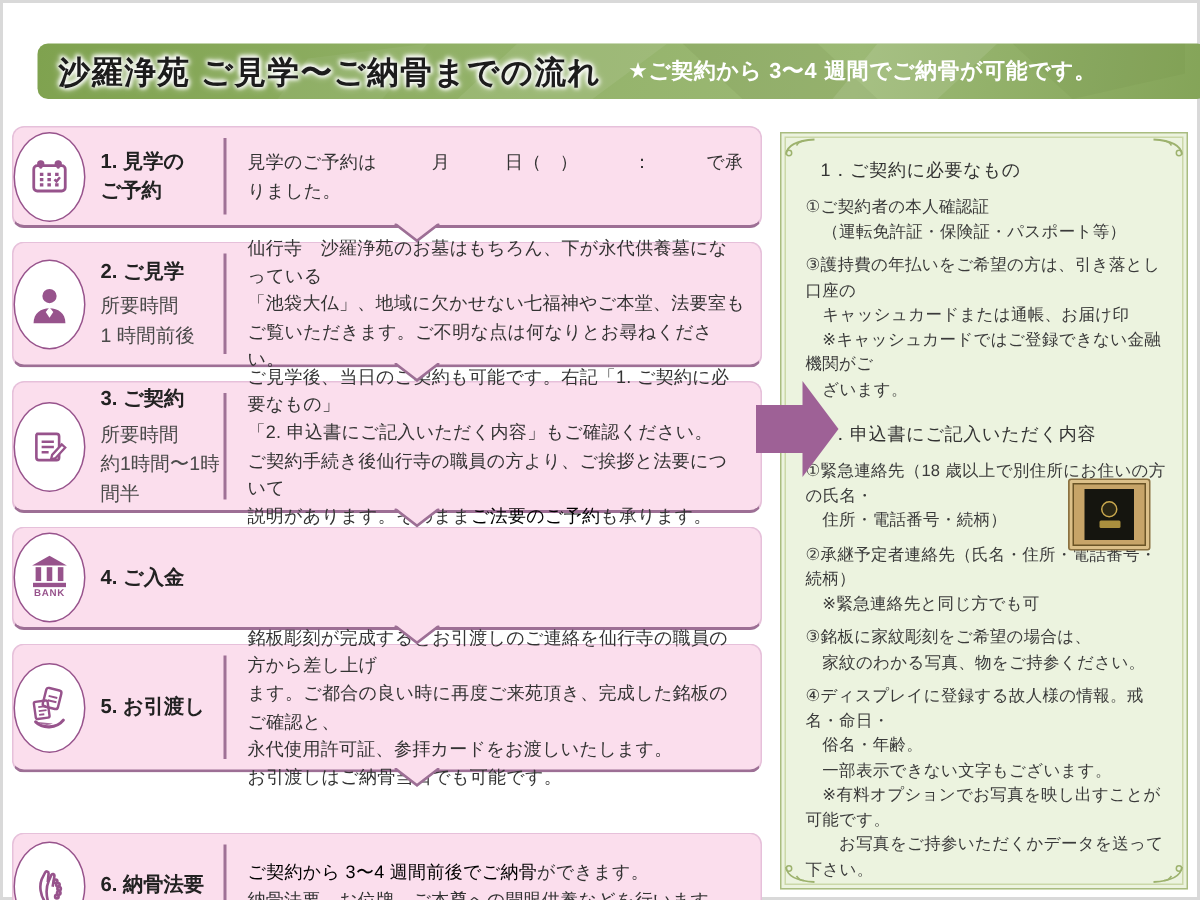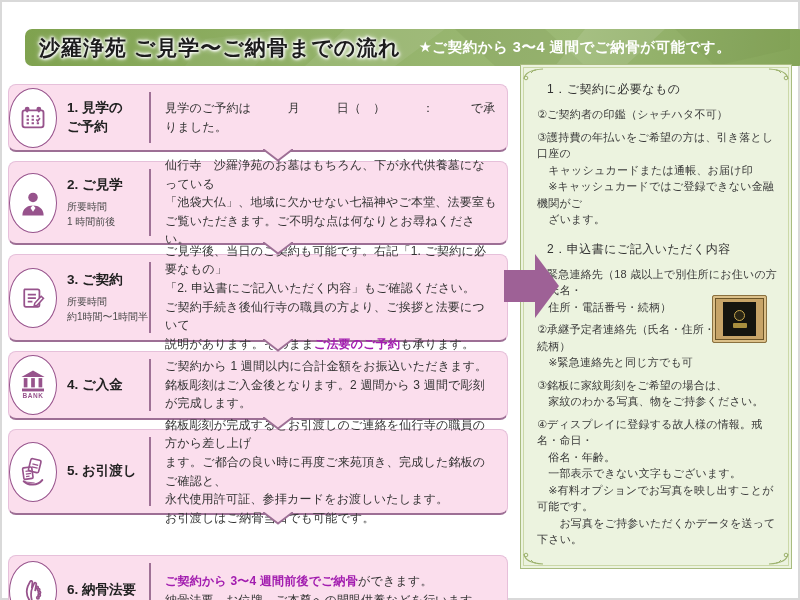--- a/index.html
+++ b/index.html
@@ -40,32 +40,32 @@
   .step-left{
     flex:0 0 140px;display:flex;align-items:center;padding-left:0;box-sizing:border-box;
   }
   .icon-oval{
     flex:0 0 46px;width:46px;height:58px;border:1.7px solid #97538c;border-radius:50%;
     background:#fff;display:flex;flex-direction:column;align-items:center;justify-content:center;
   }
   .icon-caption{font-size:6.5px;font-weight:bold;color:#97538c;letter-spacing:.5px;line-height:1;margin-top:1px;}
   .step-label-wrap{margin-left:10px;}
   .step-label{font-size:13.5px;font-weight:bold;color:#222;line-height:1.4;white-space:pre-line;}
-  .step-sub{font-size:10px;color:#4a4a4a;line-height:1.5;margin-top:4px;white-space:pre-line;}
+  .step-sub{font-size:13px;color:#4a4a4a;line-height:1.5;margin-top:4px;white-space:pre-line;}
   .step-desc-wrap{
     flex:1;border-left:2px solid #9f7196;margin:7px 0;padding:2px 10px 2px 14px;
     display:flex;align-items:center;
   }
   .step-desc{font-size:12px;color:#333;line-height:1.55;white-space:pre-line;letter-spacing:.2px;}
-  .red{color:#a21caf;font-weight:bold;}
+  .red{color:#000000;}
   
   .big-arrow{position:absolute;left:504px;top:253px;z-index:5;}
   
   .panel{
-    position:absolute;left:520px;top:64px;width:272px;height:505px;box-sizing:border-box;
+    position:absolute;left:520px;top:88px;width:272px;height:505px;box-sizing:border-box;
     background:#ecf3df;border:1px solid #a9bc80;
   }
   .panel::before{
     content:"";position:absolute;inset:2px;border:1px solid #cbd8a8;pointer-events:none;
   }
   .panel-inner{
     position:absolute;inset:0;padding:16px 12px 0 16px;box-sizing:border-box;overflow:hidden;
   }
   .p-title{font-size:12px;color:#333;padding-left:10px;margin-bottom:8px;letter-spacing:.5px;}
   .p-title.second{margin-top:13px;}
@@ -196,24 +196,20 @@
           <rect x="10.4" y="7" width="3.2" height="8" fill="#97538c"></rect>
           <rect x="16.8" y="7" width="3.2" height="8" fill="#97538c"></rect>
           <rect x="2.5" y="16" width="19" height="2.5" fill="#97538c"></rect>
         </svg>
         <div class="icon-caption">BANK</div>
       </div>
       <div class="step-label-wrap">
         <div class="step-label">4. ご入金</div>
       </div>
     </div>
-    <div class="step-desc-wrap">
-      <div class="step-desc"><span>ご契約から 1 週間以内に合計金額をお振込いただきます。
-銘板彫刻はご入金後となります。2 週間から 3 週間で彫刻が完成します。</span></div>
-    </div>
     <svg class="notch" width="30" height="13" viewBox="0 0 30 13">
       <path d="M0 0 L15 11.5 L30 0 Z" fill="#fbdeed"></path>
       <path d="M0 0 L15 11.5 L30 0" fill="none" stroke="#9d6f95" stroke-width="1.8"></path>
     </svg>
   </div>
 
   <div class="step-box" style="height:86px;">
     <div class="step-left">
       <div class="icon-oval">
         <svg width="28" height="30" viewBox="0 0 24 26" fill="none" stroke="#97538c" stroke-width="1.4">
@@ -287,21 +283,22 @@
   </svg>
   <svg class="corner c-br" width="22" height="14" viewBox="0 0 22 14">
     <path d="M1 12 Q2 3 20 2" fill="none" stroke="#9db26e" stroke-width="1.2"></path>
     <circle cx="3" cy="11" r="1.8" fill="none" stroke="#9db26e" stroke-width="1"></circle>
     <path d="M8 6 q2-3 5-3" fill="none" stroke="#9db26e" stroke-width="1"></path>
   </svg>
 
   <div class="panel-inner">
     <div class="p-title">1．ご契約に必要なもの</div>
     <div>
-        <div class="p-item">②ご契約者の印鑑（シャチハタ不可）</div>
+        <div class="p-item">①ご契約者の本人確認証
+　（運転免許証・保険証・パスポート等）</div>
         <div class="p-item">③護持費の年払いをご希望の方は、引き落とし口座の
 　キャッシュカードまたは通帳、お届け印
 　※キャッシュカードではご登録できない金融機関がご
 　ざいます。</div>
       </div>
     <div class="p-title second">2．申込書にご記入いただく内容</div>
     <div>
         <div class="p-item">①緊急連絡先（18 歳以上で別住所にお住いの方の氏名・
 　住所・電話番号・続柄）</div>
         <div class="p-item">②承継予定者連絡先（氏名・住所・電話番号・続柄）

